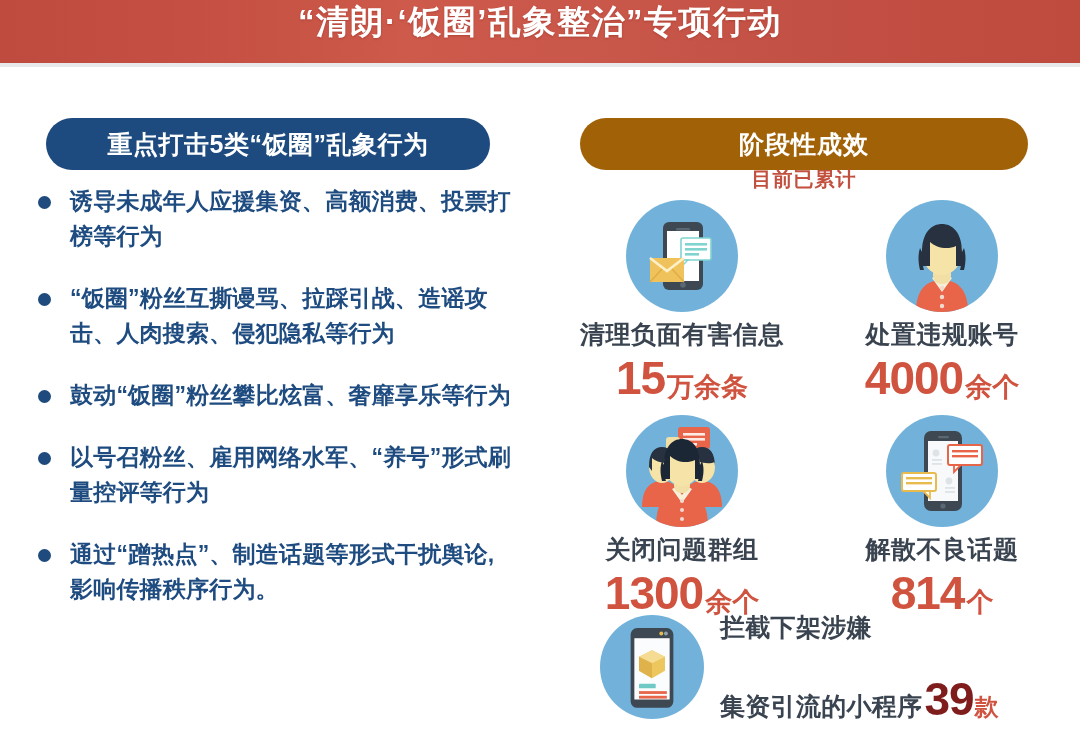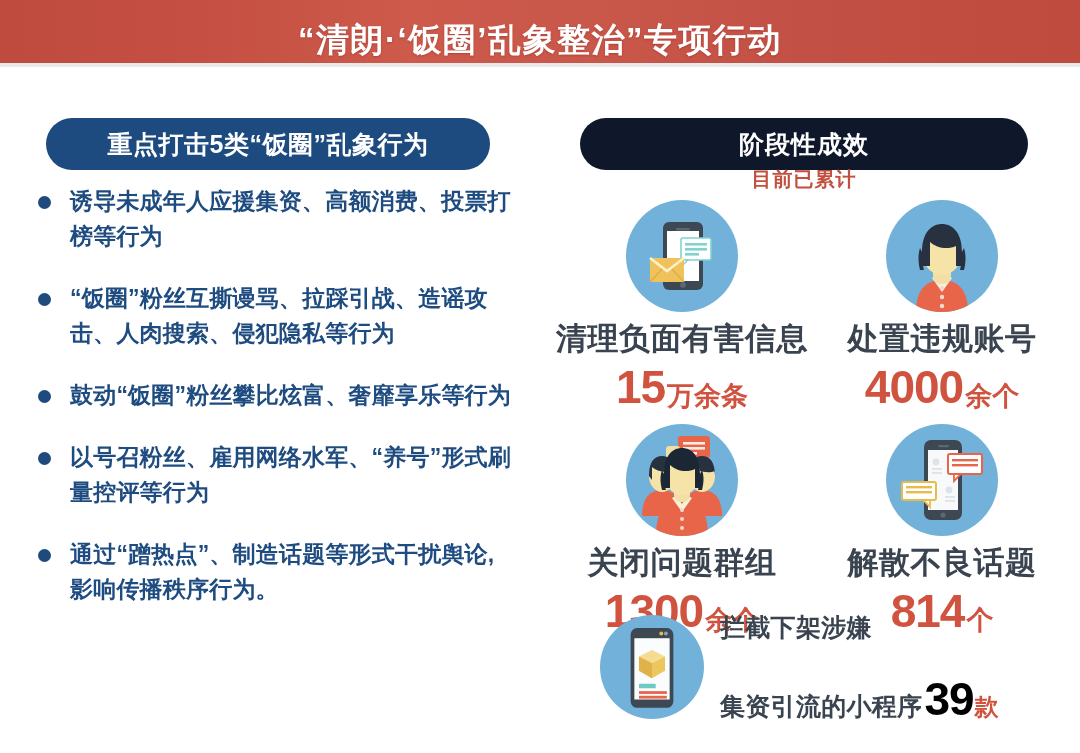--- a/index.html
+++ b/index.html
@@ -15,21 +15,21 @@
     background: #ffffff;
   }
 
   
   .banner {
     position: absolute; left: 0; top: 0;
     width: 1080px; height: 63px;
     background: linear-gradient(90deg,
       #bf4a3e 0%, #c44f42 18%, #cd5a4b 38%,
       #c9574a 55%, #c35044 75%, #bf4a3e 100%);
-    display: flex; align-items: flex-end; justify-content: center;
+    display: flex; align-items: flex-start; justify-content: center;
   }
   .banner-title {
     color: #ffffff;
     font-size: 33px;
     font-weight: 700;
     letter-spacing: 1.5px;
     white-space: nowrap;
     text-shadow: 0 1px 2px rgba(120,30,20,.35);
   }
   .banner-underline {
@@ -61,21 +61,21 @@
   .pill-blue {
     left: 46px; top: 30px;
     width: 444px; height: 52px;
     background: #1d4b80;
     font-size: 25px;
     letter-spacing: .5px;
   }
   .pill-red {
     left: 40px; top: 30px;
     width: 448px; height: 52px;
-    background: #0f172a;
+    background: #a16207;
     font-size: 25px;
     letter-spacing: 1px;
   }
   .sub-red {
     position: absolute;
     left: 40px; top: 94px;
     width: 448px;
     text-align: center;
     color: #c1503f;
     font-size: 20px;
@@ -121,21 +121,21 @@
     justify-content: space-between;
   }
   .stat-cell {
     width: 240px;
     display: flex;
     flex-direction: column;
     align-items: center;
   }
   .stat-label {
     color: #3a4450;
-    font-size: 31px;
+    font-size: 25px;
     font-weight: 700;
     letter-spacing: .5px;
     margin-top: 6px;
     white-space: nowrap;
   }
   .stat-value {
     color: #d0533f;
     font-weight: 700;
     line-height: 1;
     margin-top: 4px;
@@ -163,21 +163,21 @@
     line-height: 1.38;
     letter-spacing: .3px;
     white-space: nowrap;
   }
   .stat-wide-line2 {
     display: flex;
     align-items: baseline;
     margin-top: 31px;
   }
   .stat-wide-num {
-    color: #000000;
+    color: #7f1d1d;
     font-size: 46px;
     font-weight: 700;
     line-height: 1;
     margin-left: 2px;
     letter-spacing: -1px;
   }
   .stat-wide-unit {
     color: #d0533f;
     font-size: 24px;
     font-weight: 700;

